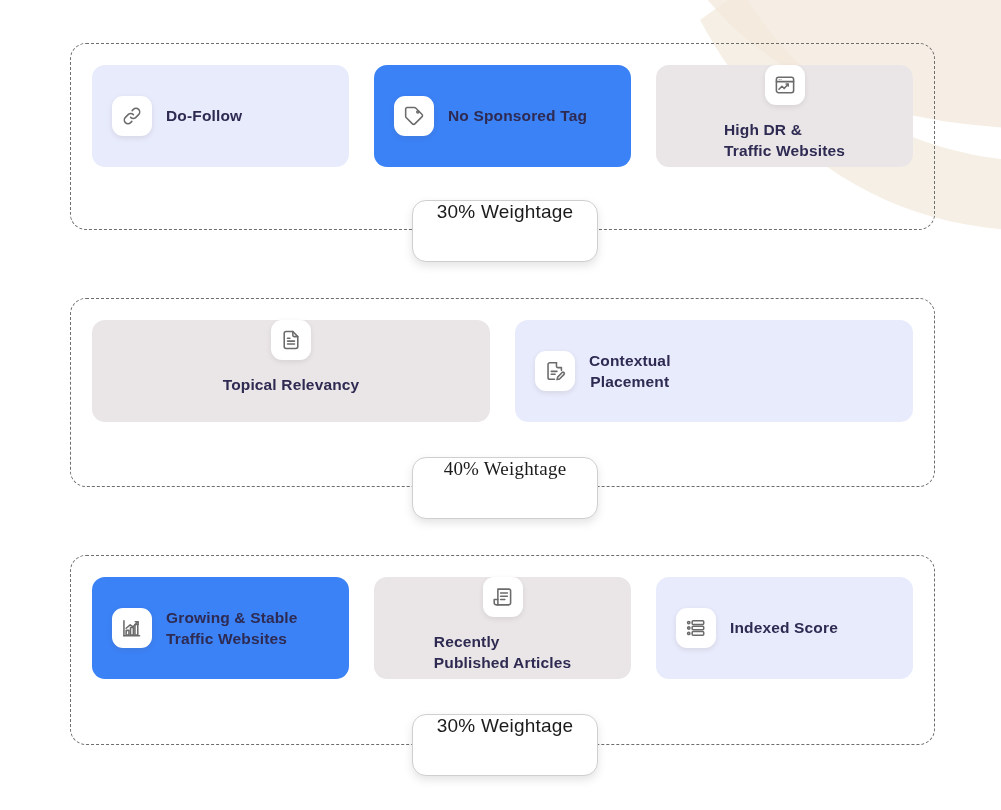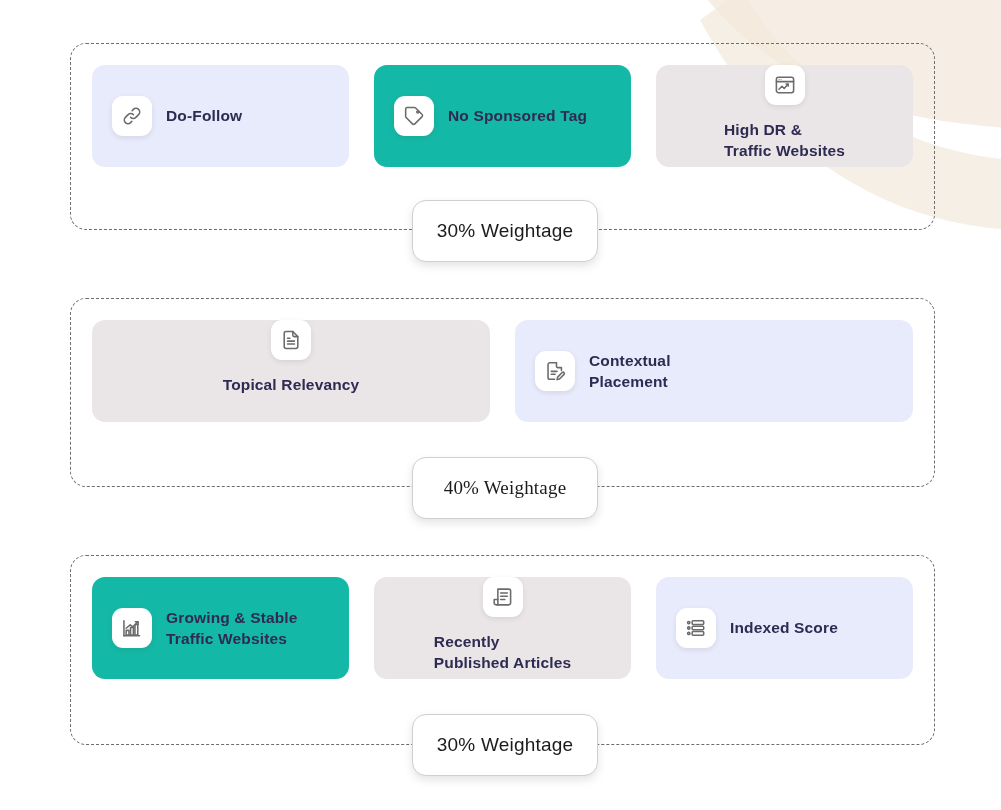--- a/index.html
+++ b/index.html
@@ -59,22 +59,22 @@
   .card {
     flex: 1 1 0;
     height: 102px;
     border-radius: 13px;
     display: flex;
     align-items: center;
     gap: 14px;
     padding: 0 20px;
     box-sizing: border-box;
   }
-  .card.lavender { background: #e8ebfc; }
-  .card.beige    { background: #14b8a6; }
+  .card.lavender { background: #e8ebfc; text-align: center; }
+  .card.beige    { background: #3b82f6; }
   .card.gray     { background: #eae6e7; flex-direction: column; }
 
   .icon-tile {
     flex: 0 0 auto;
     width: 40px;
     height: 40px;
     border-radius: 11px;
     background: #ffffff;
     box-shadow: 0 2px 5px rgba(90, 80, 80, 0.13);
     display: flex;
@@ -98,21 +98,21 @@
   .badge {
     position: absolute;
     left: 412px;
     width: 186px;
     height: 62px;
     background: #ffffff;
     border: 1.3px solid #cfcfcf;
     border-radius: 14px;
     box-shadow: 0 4px 9px rgba(100, 95, 95, 0.17);
     display: flex;
-    align-items: center;
+    align-items: flex-start;
     justify-content: center;
     box-sizing: border-box;
     z-index: 5;
   }
   .badge-label {
     font-size: 19px;
     color: #1b1b1b;
     letter-spacing: 0.2px;
   }
 </style>

